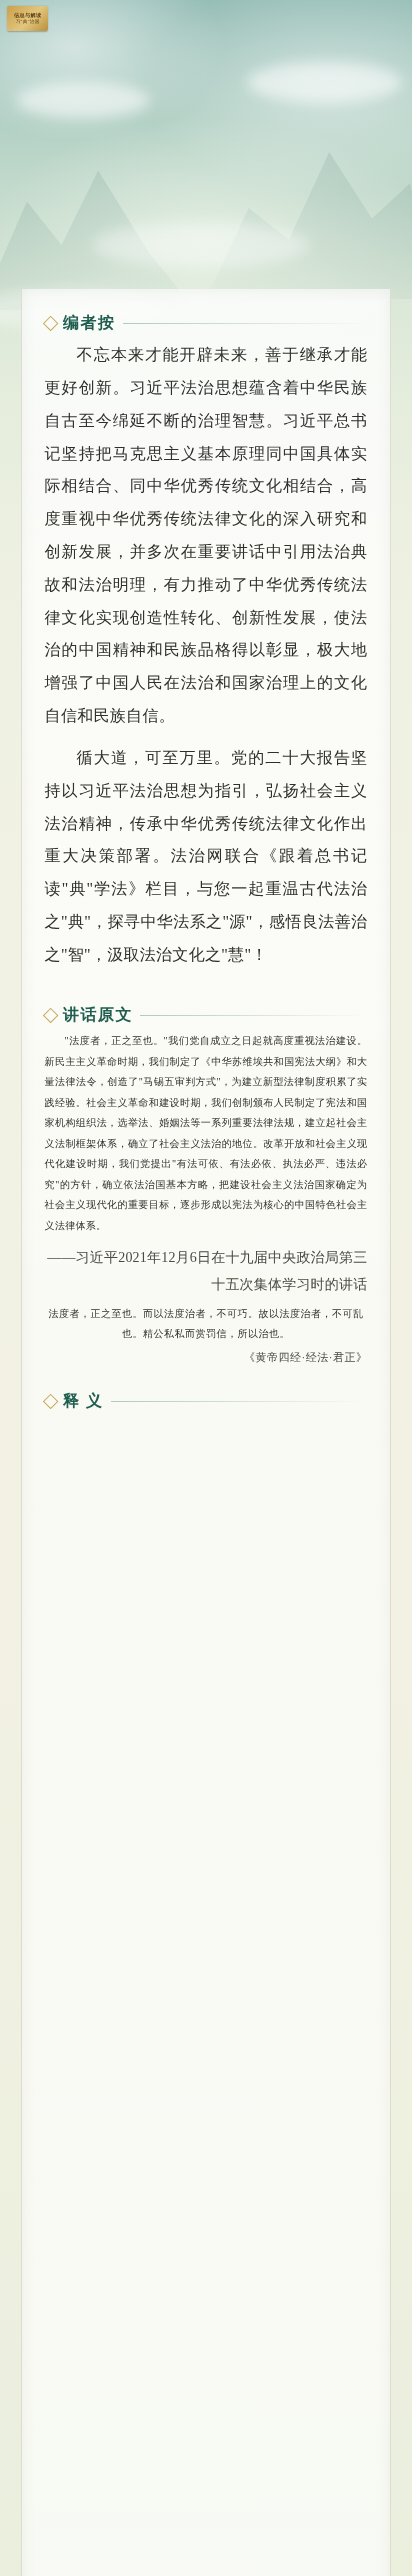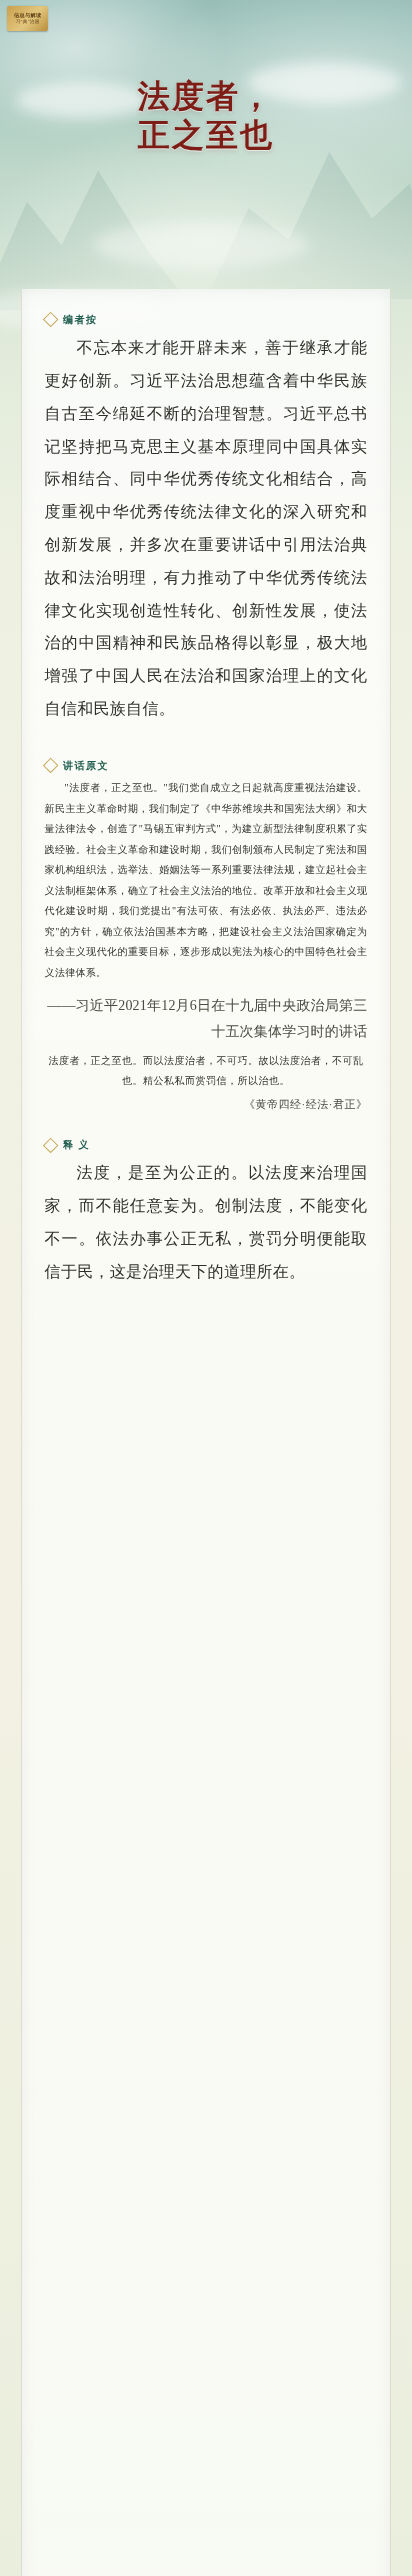--- a/index.html
+++ b/index.html
@@ -127,21 +127,21 @@
   }
   .section-head {
     margin: 0;
     padding: 24px 0 5.2px 0;
     display: flex;
     align-items: center;
     gap: 7.2px;
   }
   .section-head .ttl {
     color: #205e4f;
-    font-size: 10px;
+    font-size: 16px;
     font-weight: bold;
     letter-spacing: 1.5px;
     white-space: nowrap;
   }
   .section-head .rule {
     flex: 1 1 auto;
     height: 0.5px;
     background: linear-gradient(90deg, rgba(120,160,140,.55), rgba(120,160,140,0));
   }
   .head-ornament {
@@ -207,36 +207,31 @@
   <div class="cloud c1"></div>
   <div class="cloud c2"></div>
   <div class="cloud c3"></div>
   <div class="cloud c4"></div>
 
   <div class="top-badge">
     <span class="l1">信息与解读</span>
     <span class="l2">习"典"治国</span>
   </div>
 
-  <div class="hero">
-    <div class="hero-title">
-      <span>法度者，</span>
-      <span class="line2">正之至也</span>
-    </div>
-  </div>
 
   <div class="paper">
 
     <div class="section">
       <div class="section-head">
         <span class="head-ornament"></span>
         <span class="ttl">编者按</span>
         <span class="rule"></span>
       </div>
       <p class="body">不忘本来才能开辟未来，善于继承才能更好创新。习近平法治思想蕴含着中华民族自古至今绵延不断的治理智慧。习近平总书记坚持把马克思主义基本原理同中国具体实际相结合、同中华优秀传统文化相结合，高度重视中华优秀传统法律文化的深入研究和创新发展，并多次在重要讲话中引用法治典故和法治明理，有力推动了中华优秀传统法律文化实现创造性转化、创新性发展，使法治的中国精神和民族品格得以彰显，极大地增强了中国人民在法治和国家治理上的文化自信和民族自信。</p>
+      <p class="body">循大道，可至万里。党的二十大报告坚持以习近平法治思想为指引，弘扬社会主义法治精神，传承中华优秀传统法律文化作出重大决策部署。法治网联合《跟着总书记读"典"学法》栏目，与您一起重温古代法治之"典"，探寻中华法系之"源"，感悟良法善治之"智"，汲取法治文化之"慧"！</p>
     </div>
 
     <div class="section">
       <div class="section-head">
         <span class="head-ornament"></span>
         <span class="ttl">讲话原文</span>
         <span class="rule"></span>
       </div>
       <p class="quote-body">"法度者，正之至也。"我们党自成立之日起就高度重视法治建设。新民主主义革命时期，我们制定了《中华苏维埃共和国宪法大纲》和大量法律法令，创造了"马锡五审判方式"，为建立新型法律制度积累了实践经验。社会主义革命和建设时期，我们创制颁布人民制定了宪法和国家机构组织法，选举法、婚姻法等一系列重要法律法规，建立起社会主义法制框架体系，确立了社会主义法治的地位。改革开放和社会主义现代化建设时期，我们党提出"有法可依、有法必依、执法必严、违法必究"的方针，确立依法治国基本方略，把建设社会主义法治国家确定为社会主义现代化的重要目标，逐步形成以宪法为核心的中国特色社会主义法律体系。</p>
       <p class="attribution">——习近平2021年12月6日在十九届中央政治局第三十五次集体学习时的讲话</p>
@@ -246,20 +241,19 @@
       <p class="center-line">法度者，正之至也。而以法度治者，不可巧。故以法度治者，不可乱也。精公私私而赏罚信，所以治也。</p>
       <p class="source">《黄帝四经·经法·君正》</p>
     </div>
 
     <div class="section">
       <div class="section-head">
         <span class="head-ornament"></span>
         <span class="ttl">释 义</span>
         <span class="rule"></span>
       </div>
-      <p class="body">法度，是至为公正的。以法度来治理国家，而不能任意妄为。创制法度，不能变化不一。依法办事公正无私，赏罚分明便能取信于民，这是治理天下的道理所在。</p>
       <div class="footer-space"></div>
     </div>
 
   </div>
 
 </div>
 
 
 </body></html>

